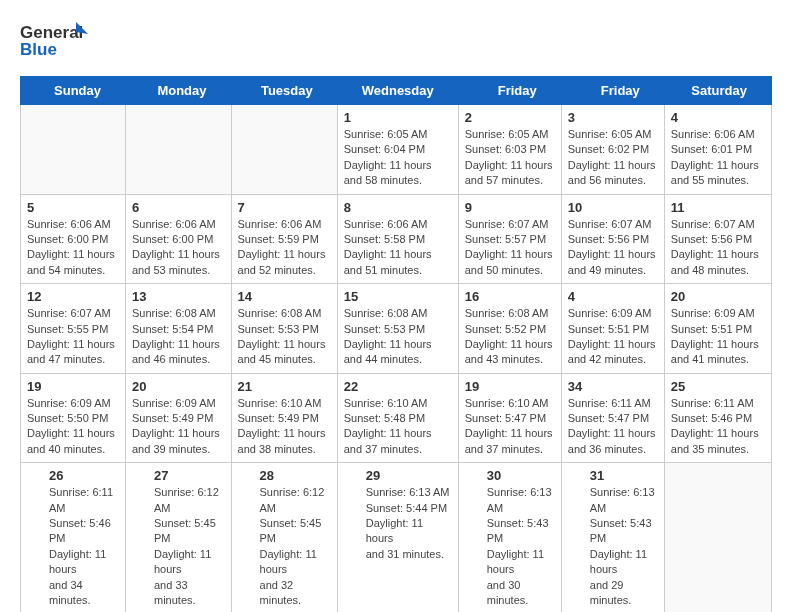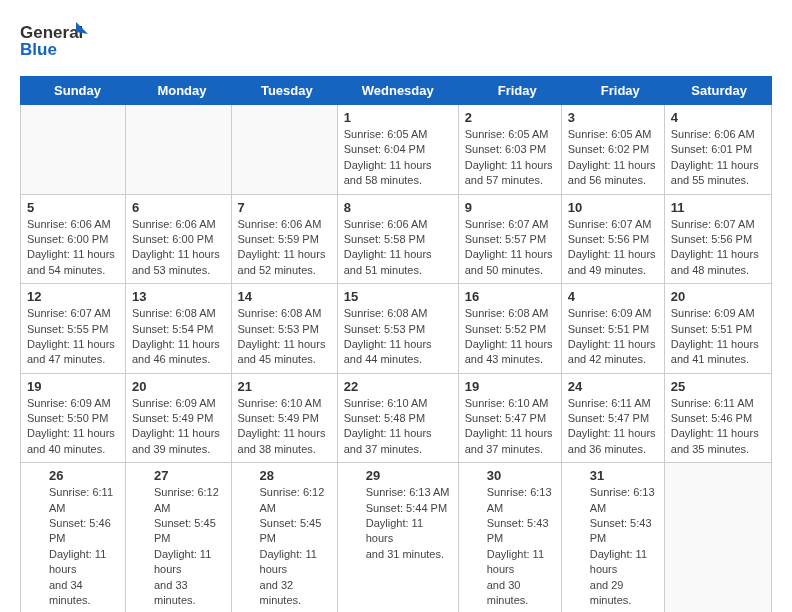--- a/index.html
+++ b/index.html
@@ -272,21 +272,21 @@
 and 37 minutes.</div>
         </td>
         <td>
           <span class="day-num">19</span>
           <div class="day-info" style="white-space: pre-line;">Sunrise: 6:10 AM
 Sunset: 5:47 PM
 Daylight: 11 hours
 and 37 minutes.</div>
         </td>
         <td>
-          <span class="day-num">24</span>
+          <span class="day-num">34</span>
           <div class="day-info" style="white-space: pre-line;">Sunrise: 6:11 AM
 Sunset: 5:47 PM
 Daylight: 11 hours
 and 36 minutes.</div>
         </td>
         <td>
           <span class="day-num">25</span>
           <div class="day-info" style="white-space: pre-line;">Sunrise: 6:11 AM
 Sunset: 5:46 PM
 Daylight: 11 hours

